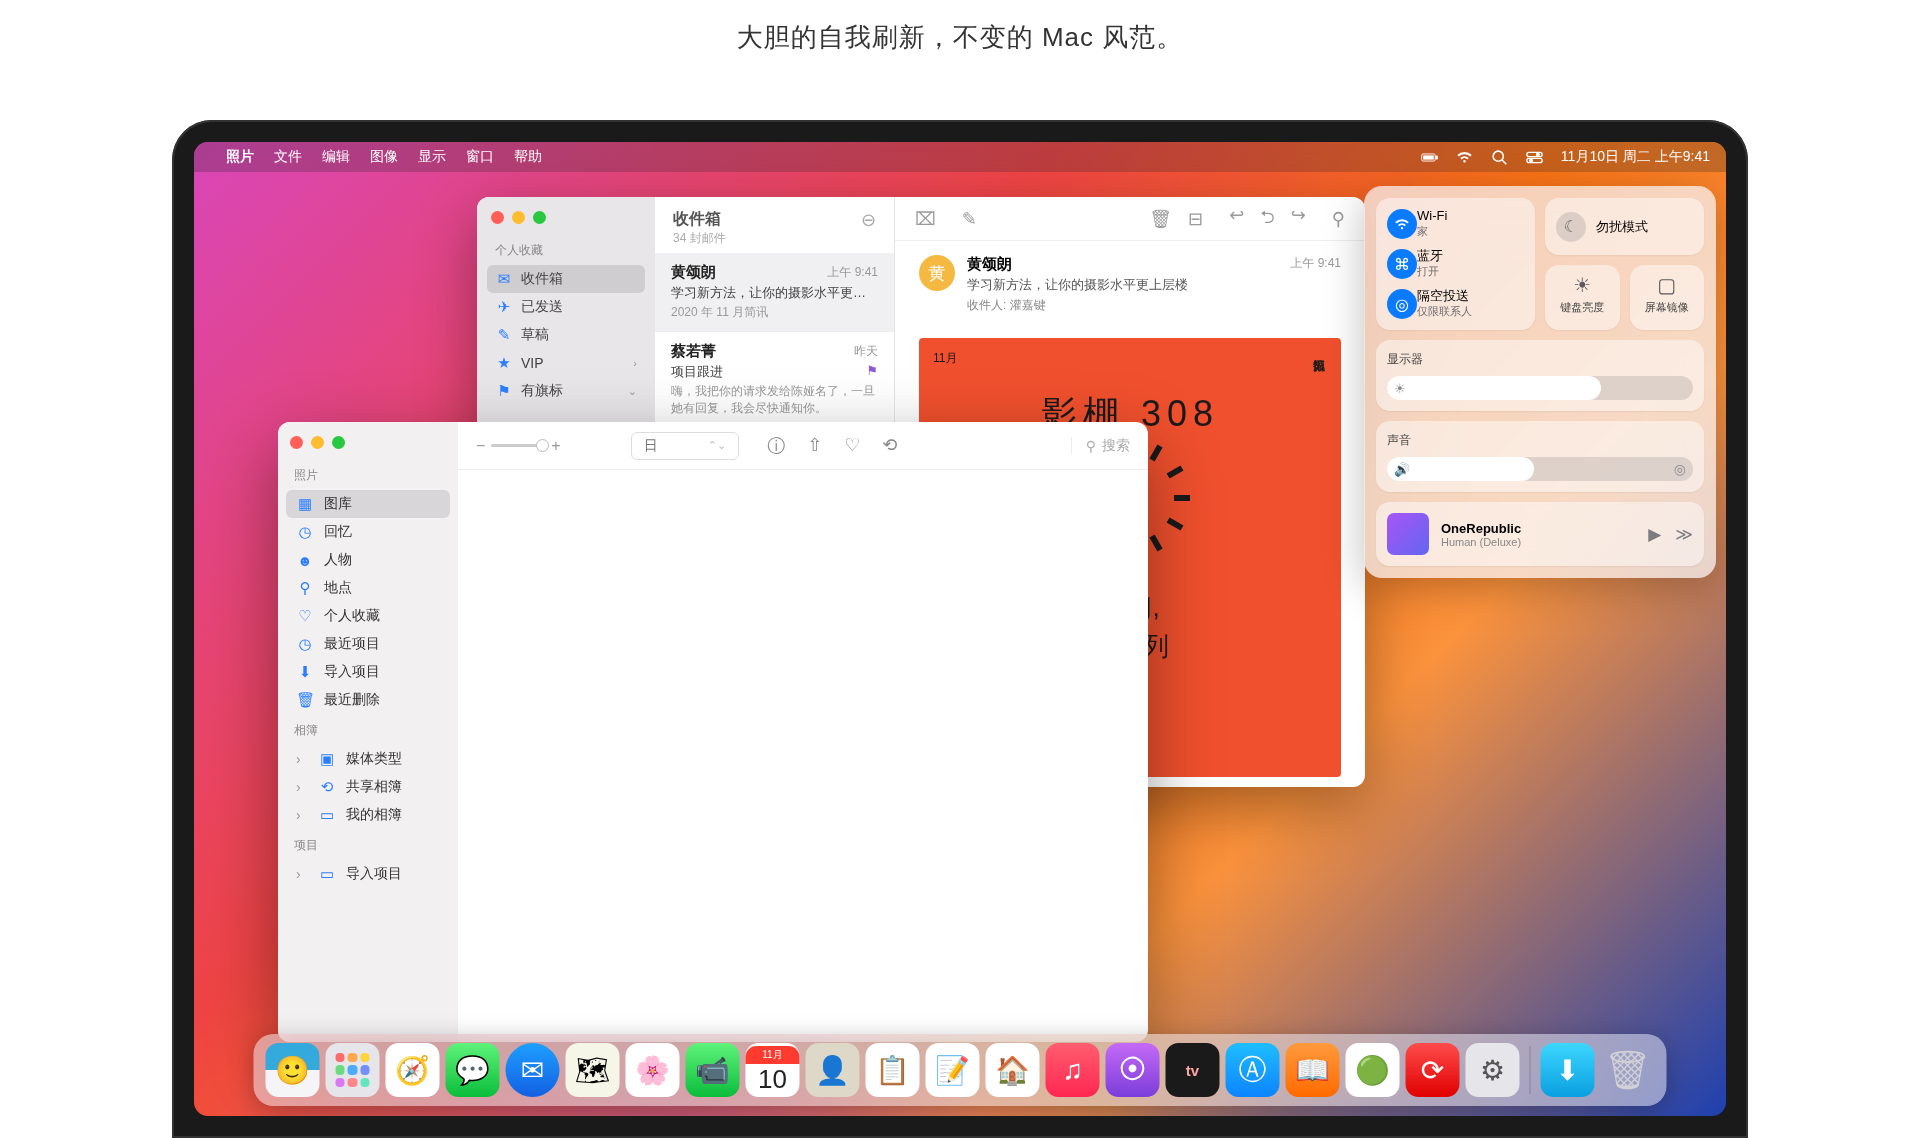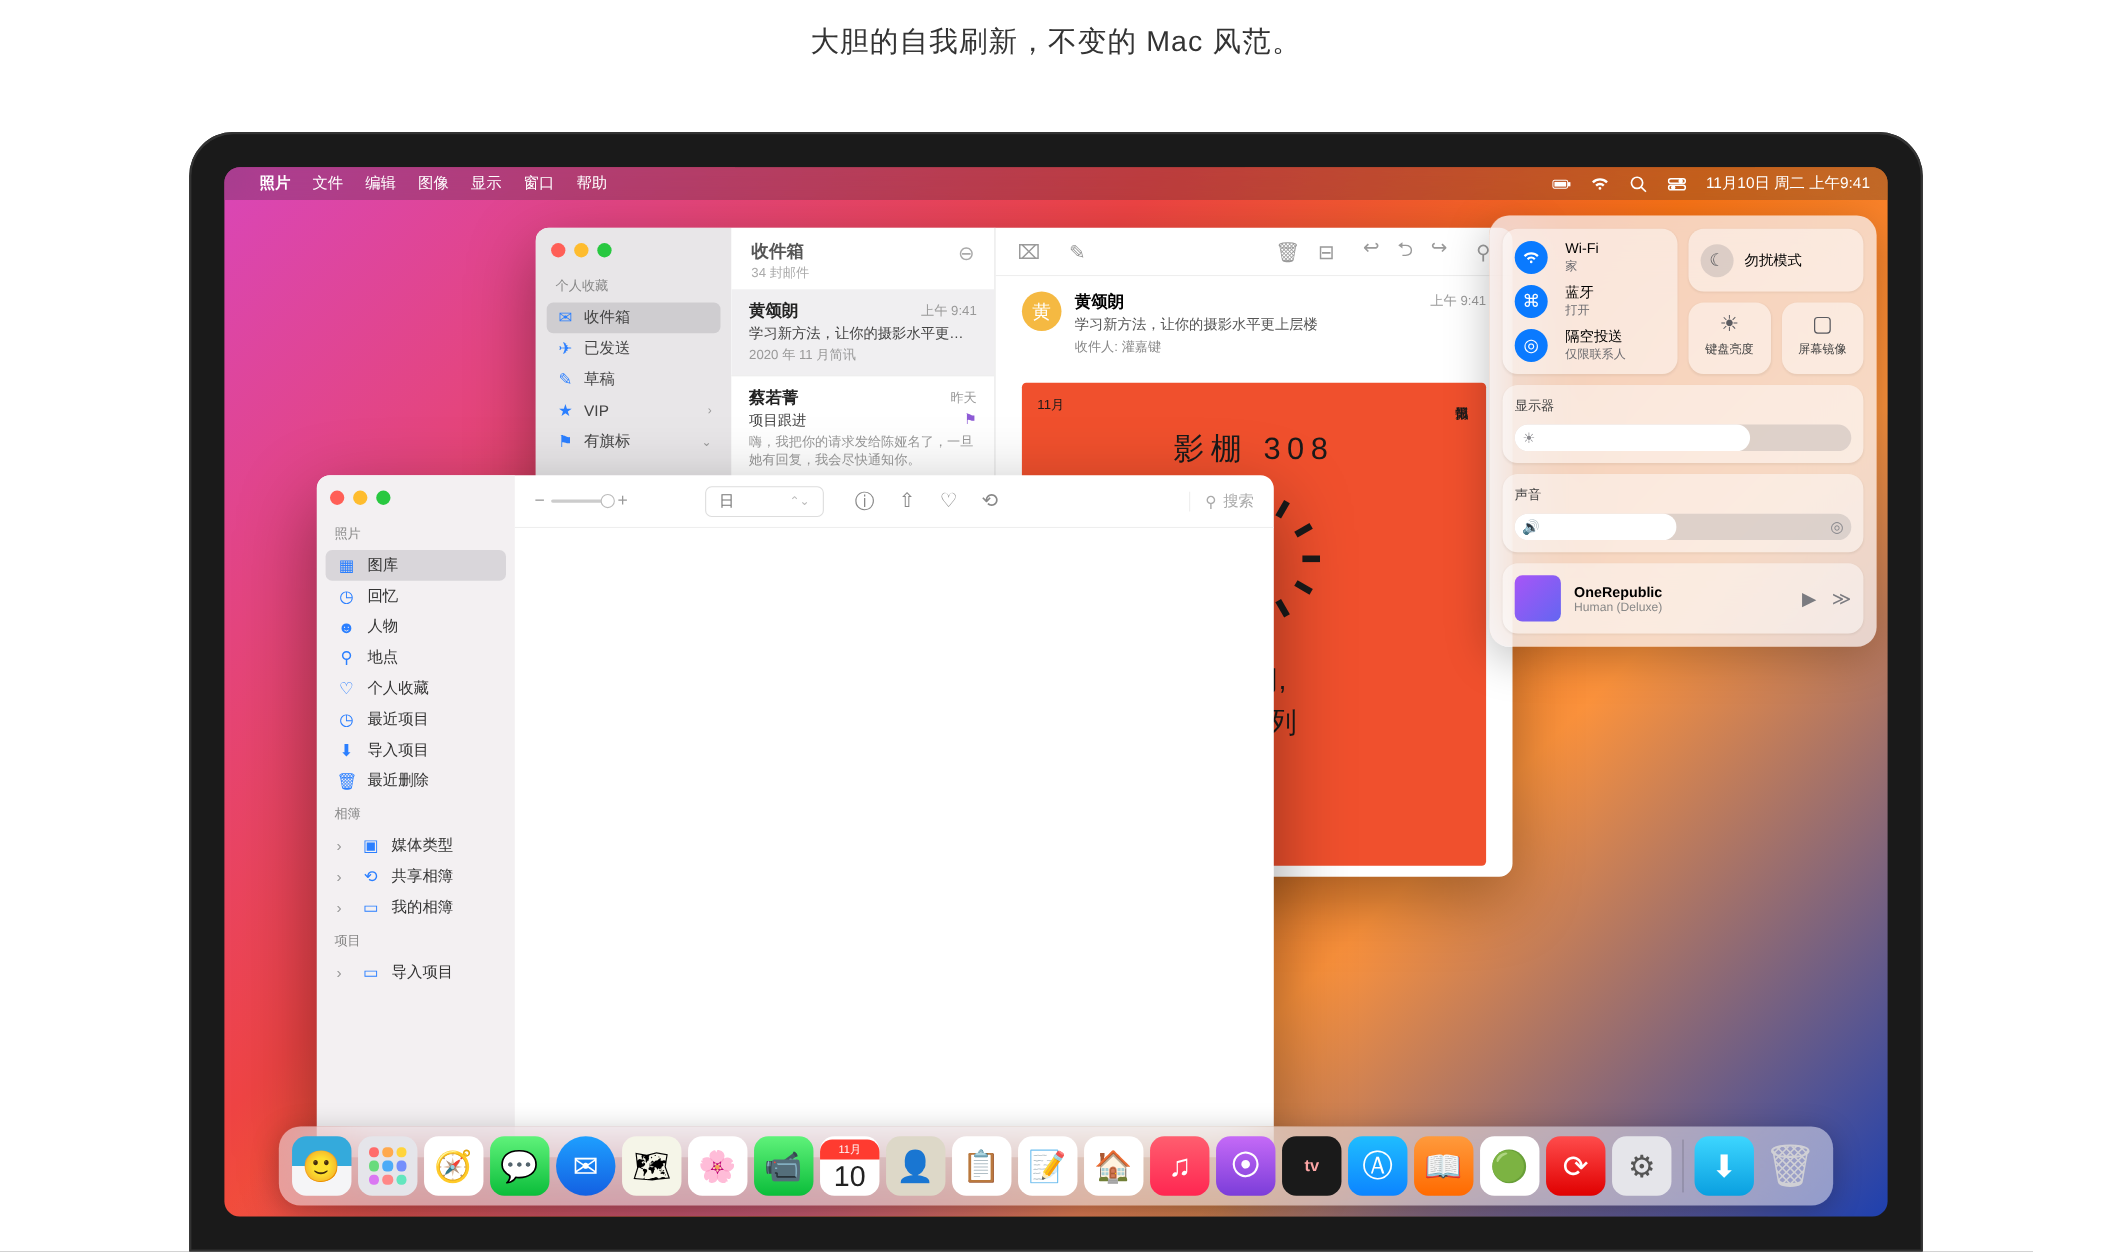--- a/index.html
+++ b/index.html
@@ -1,18 +1,18 @@
 <!DOCTYPE html>
 <html><head>
 <meta charset="utf-8">
 <style>
 *{margin:0;padding:0;box-sizing:border-box;font-family:-apple-system,BlinkMacSystemFont,"PingFang SC","Helvetica Neue",sans-serif;-webkit-font-smoothing:antialiased}
 body{background:#fff;width:1920px;height:1138px;overflow:hidden;position:relative}
 .tagline{position:absolute;top:20px;left:50%;transform:translateX(-50%);font-size:26px;color:#333;letter-spacing:1px}
-.laptop{position:absolute;top:120px;left:172px;width:1576px;height:1018px;background:#1a1a1a;border-radius:40px 40px 0 0;padding:32px;box-shadow:0 0 0 2px #333 inset}
+.laptop{position:absolute;top:120px;left:172px;width:1576px;height:1018px;background:#1a1a1a;border-radius:40px 40px 0 0;padding:22px;box-shadow:0 0 0 2px #333 inset}
 .screen{width:100%;height:100%;border-radius:14px;overflow:hidden;position:relative;background:linear-gradient(135deg,#d946b8 0%,#ef4444 35%,#f97316 55%,#fb923c 70%,#1e40af 100%)}
 .screen::before{content:"";position:absolute;inset:0;background:radial-gradient(ellipse 800px 500px at 30% 110%, rgba(147,51,234,.65) 0%,transparent 60%),radial-gradient(ellipse 600px 400px at 75% 115%, rgba(30,64,175,.7) 0%,transparent 55%)}
 .menubar{position:absolute;top:0;left:0;right:0;height:30px;background:rgba(40,40,45,.25);backdrop-filter:blur(20px);display:flex;align-items:center;padding:0 16px;color:#fff;font-size:14px;z-index:10}
 .menubar .apple{margin-right:16px;font-size:17px}
 .menubar .menu-item{margin-right:20px;cursor:default}
 .menubar .right{margin-left:auto;display:flex;align-items:center;gap:18px;font-size:15px}
 .menubar .date{font-size:14px}
 .svg-ico{width:17px;height:17px;display:inline-block;vertical-align:middle}
 
 
@@ -42,21 +42,21 @@
 .mail-tb .spacer{flex:1}
 .mail-head2{padding:14px 24px;display:flex;gap:12px;align-items:flex-start}
 .avatar{width:36px;height:36px;border-radius:50%;background:#f5b942;color:#fff;display:flex;align-items:center;justify-content:center;font-size:17px;font-weight:500}
 .mail-head2 .who{font-size:15px;font-weight:600}
 .mail-head2 .subj2{font-size:13px;color:#555;margin-top:2px}
 .mail-head2 .to{font-size:12px;color:#888;margin-top:3px}
 .mail-head2 .time2{margin-left:auto;font-size:12px;color:#999}
 .mail-content{margin:10px 24px;flex:1;background:#f0502d;border-radius:4px;position:relative;overflow:hidden;color:#1a1a1a}
 .mail-content .mag{position:absolute;top:12px;left:14px;font-size:12px}
 .mail-content .bk{position:absolute;top:12px;right:14px;font-size:12px;writing-mode:vertical-rl}
-.mail-content .big{position:absolute;top:41px;left:50%;transform:translateX(-50%);font-size:28px;letter-spacing:6px}
+.mail-content .big{position:absolute;top:52px;left:50%;transform:translateX(-50%);font-size:36px;letter-spacing:6px}
 .clock-dots{position:absolute;top:100px;left:50%;transform:translateX(-50%);width:120px;height:120px}
 .clock-dots span{position:absolute;width:6px;height:16px;background:#1a1a1a;left:57px;top:0;transform-origin:3px 60px}
 .mail-content .ser{position:absolute;top:250px;left:50%;transform:translateX(-50%);font-size:26px;text-align:center;line-height:1.5}
 
 
 .photos{position:absolute;top:280px;left:84px;width:870px;height:620px;background:#fff;border-radius:12px;box-shadow:0 25px 70px rgba(0,0,0,.4);display:flex;overflow:hidden;z-index:5}
 .ph-sidebar{width:180px;background:#f3f0f2;padding:14px 8px;font-size:14px}
 .ph-nav{display:flex;align-items:center;gap:10px;padding:5px 10px;border-radius:6px;color:#333;cursor:default}
 .ph-nav.sel{background:#d9d6da}
 .ph-nav .ic{width:18px;text-align:center;color:#2b7fff;font-size:15px}
@@ -83,21 +83,21 @@
 .grid1 .b1{background:linear-gradient(45deg,#bbb,#444)}
 .grid1 .b2{background:linear-gradient(200deg,#aaa,#333)}
 .grid1 .b3{background:linear-gradient(90deg,#999,#222)}
 .grid1 .b4{background:linear-gradient(270deg,#888,#111);display:flex;align-items:center;justify-content:center;color:#fff;font-size:18px}
 .grid2{margin-top:8px;height:80px;background:linear-gradient(135deg,#5a5a5a,#1a1a1a);border-radius:4px;position:relative}
 
 
 .cc{position:absolute;top:44px;right:10px;width:352px;background:rgba(245,245,250,.72);backdrop-filter:blur(30px);border-radius:18px;padding:12px;box-shadow:0 10px 40px rgba(0,0,0,.25);z-index:8;display:grid;grid-template-columns:1fr 1fr;gap:10px;font-size:13px}
 .cc-tile{background:rgba(255,255,255,.48);border-radius:14px;padding:11px;box-shadow:0 1px 2px rgba(0,0,0,.06)}
 .cc-net{grid-row:span 2;display:flex;flex-direction:column;gap:10px;justify-content:space-around}
-.cc-row{display:flex;align-items:center;gap:16px}
+.cc-row{display:flex;align-items:center;gap:0}
 .cc-ic{width:30px;height:30px;border-radius:50%;background:#0a7aff;color:#fff;display:flex;align-items:center;justify-content:center;font-size:16px;flex-shrink:0}
 .cc-row .lbl{font-size:13px;font-weight:500;line-height:1.15}
 .cc-row .sub{font-size:11px;color:#6b6b70}
 .cc-dnd{display:flex;align-items:center;gap:10px}
 .cc-dnd .cc-ic{background:rgba(120,120,128,.24);color:#5b5b60}
 .cc-two{display:grid;grid-template-columns:1fr 1fr;gap:10px;padding:0;background:none;box-shadow:none}
 .cc-mini{background:rgba(255,255,255,.48);border-radius:14px;padding:10px 6px;text-align:center;box-shadow:0 1px 2px rgba(0,0,0,.06)}
 .cc-mini .mi{font-size:20px;color:#5b5b60;line-height:1;margin-bottom:5px}
 .cc-mini .ml{font-size:11px;color:#444}
 .cc-slider{grid-column:1/3}

